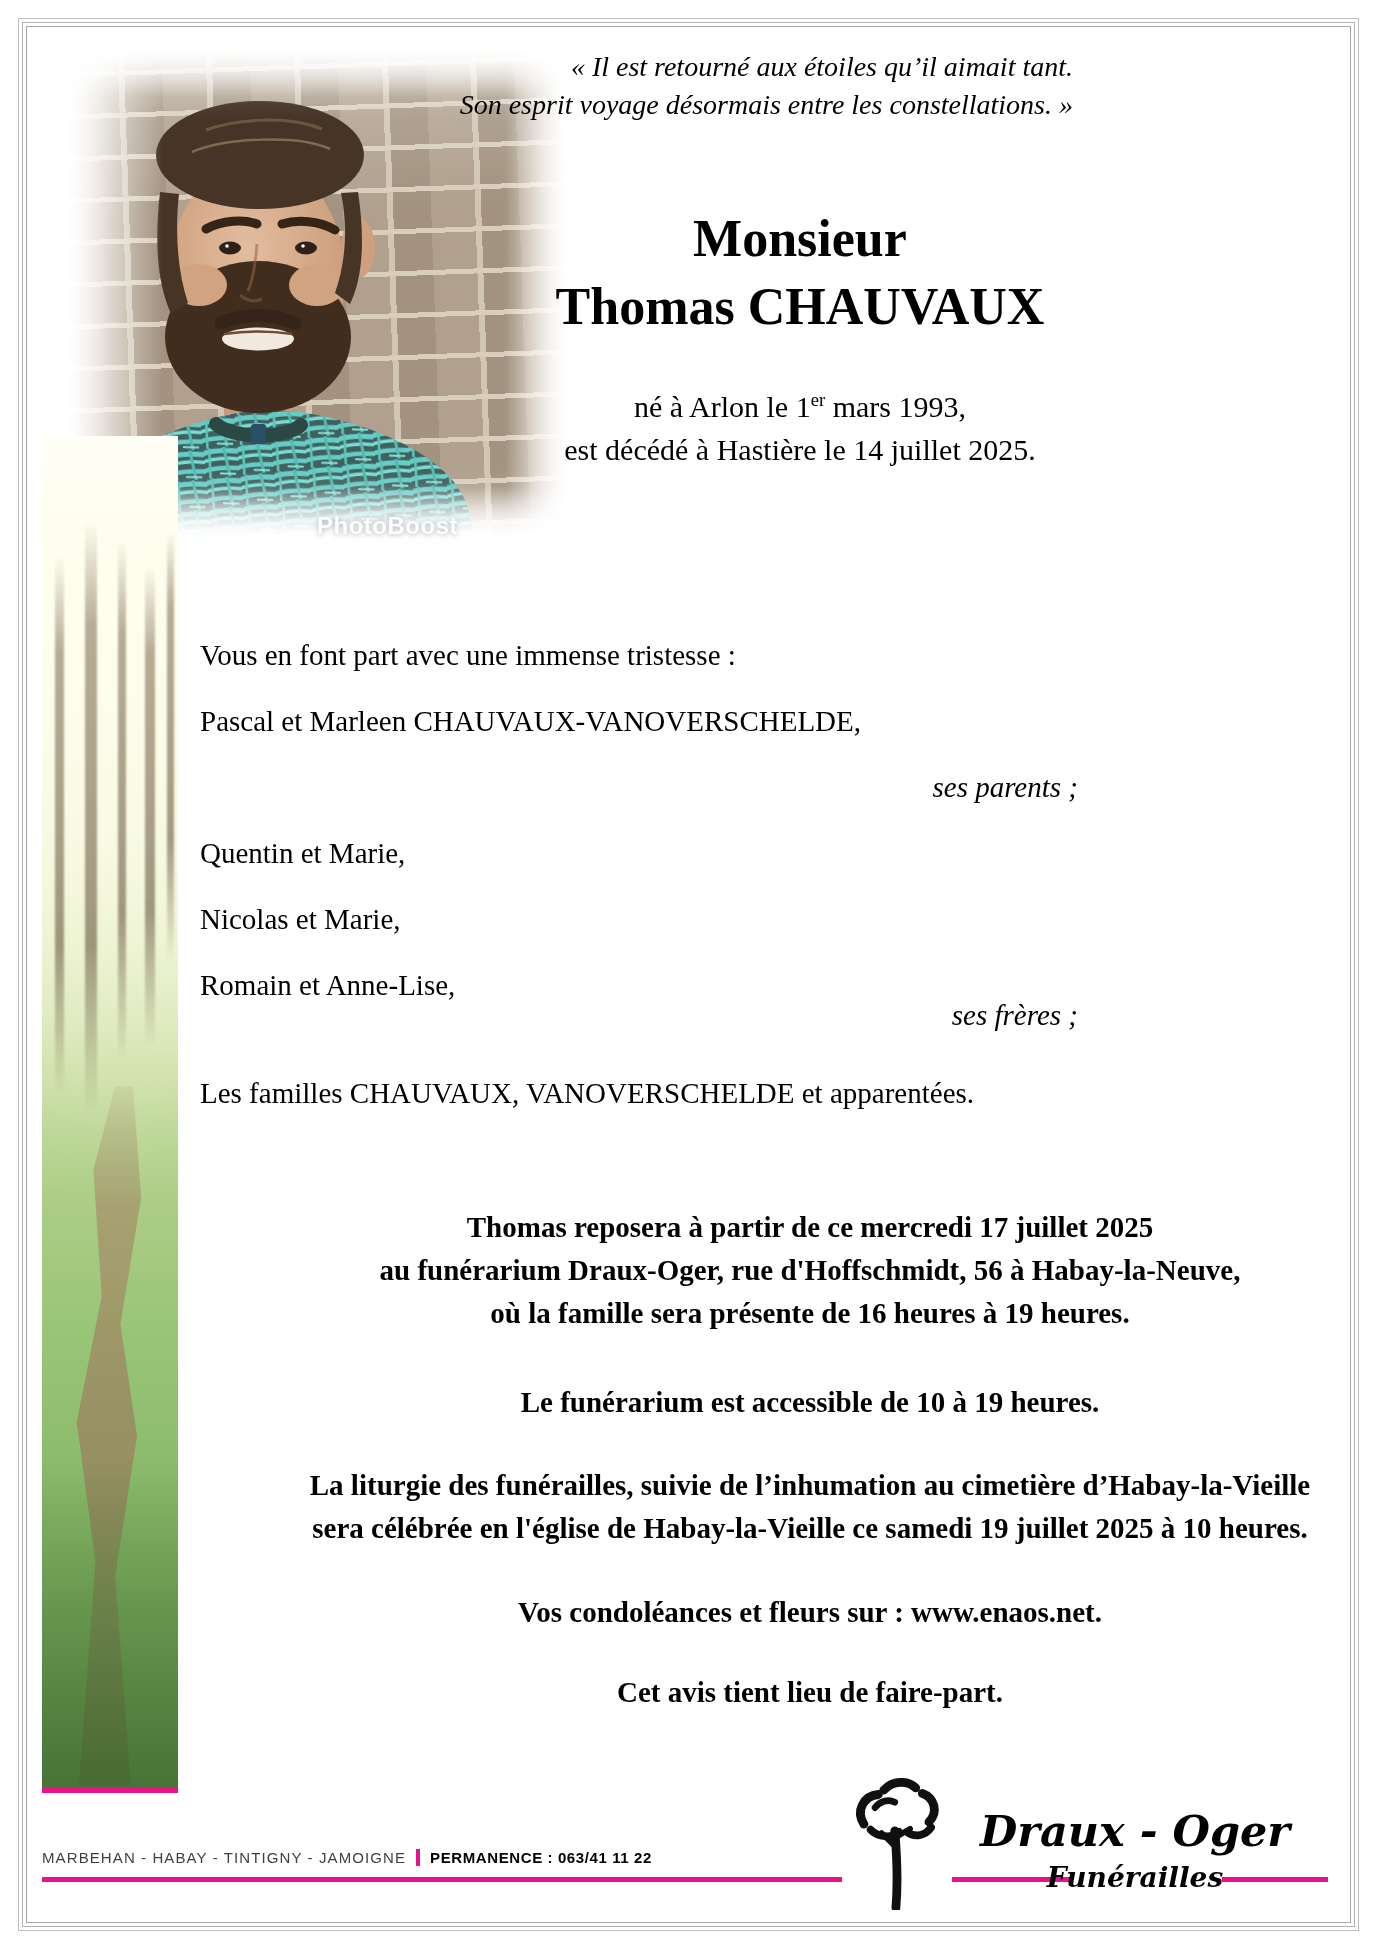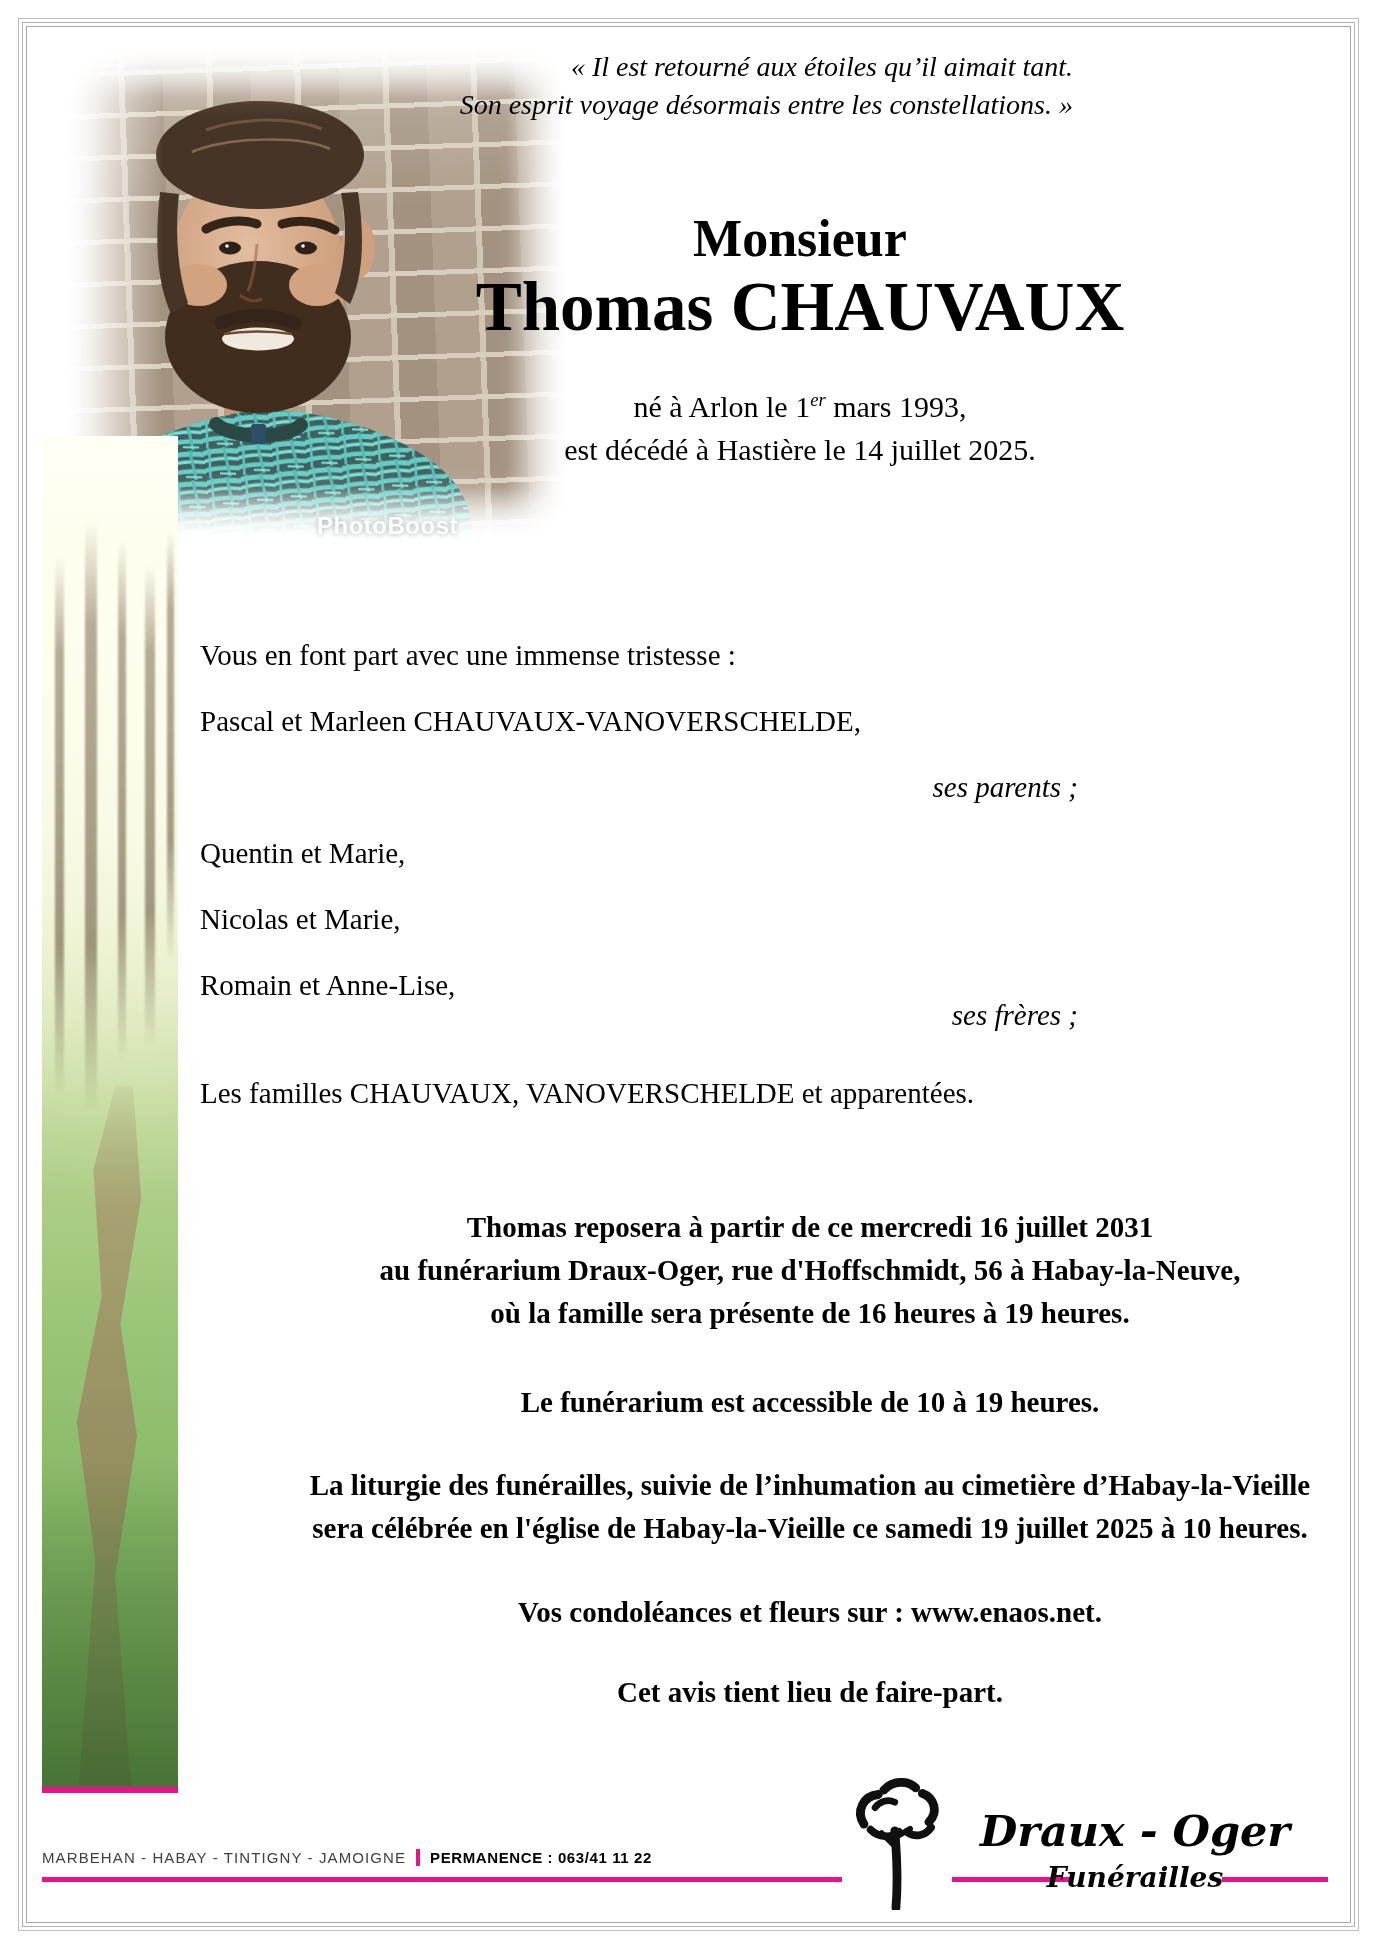--- a/index.html
+++ b/index.html
@@ -12,23 +12,23 @@
   .frame.f2 { inset:22px; border-color:#b3b3b3; }
   .frame.f3 { inset:26px; border-color:#a6a6a6; }
 
   
   .quote { position:absolute; top:48px; right:304px; width:700px; text-align:right;
            font-style:italic; font-size:28px; line-height:38px; }
 
   
   .title-block { position:absolute; left:420px; top:210px; width:760px; text-align:center; }
   .salutation { font-size:52px; font-weight:bold; line-height:58px; }
-  .name { font-size:69px; font-weight:bold; line-height:58px; margin-top:10px; }
+  .name { font-size:52px; font-weight:bold; line-height:58px; margin-top:10px; }
   .dates { margin-top:42px; font-size:30px; line-height:43px; }
-  .dates sup { font-size:0.62em; vertical-align:super;font-style:italic; }
+  .dates sup { font-size:0.62em; vertical-align:super; }
 
   
   .announce { position:absolute; left:200px; top:640px; width:878px; font-size:29px; line-height:30px; }
   .announce p { margin:0 0 36px 0; }
   .announce p.tight { margin-bottom:0; }
   .announce p.right-label { text-align:right; font-style:italic; }
   .announce p.right-label.frere { margin-bottom:48px; }
 
   
   .arrangements { position:absolute; left:250px; top:1206px; width:1120px; text-align:center; }
@@ -198,21 +198,21 @@
   <p>Pascal et Marleen CHAUVAUX-VANOVERSCHELDE,</p>
   <p class="right-label">ses parents ;</p>
   <p>Quentin et Marie,</p>
   <p>Nicolas et Marie,</p>
   <p class="tight">Romain et Anne-Lise,</p>
   <p class="right-label frere">ses frères ;</p>
   <p>Les familles CHAUVAUX, VANOVERSCHELDE et apparentées.</p>
 </div>
 
 <div class="arrangements">
-  <p>Thomas reposera à partir de ce mercredi 16 juillet 2031</p>
+  <p>Thomas reposera à partir de ce mercredi 17 juillet 2025</p>
   <p>au funérarium Draux-Oger, rue d'Hoffschmidt, 56 à Habay-la-Neuve,</p>
   <p class="mb46">où la famille sera présente de 16 heures à 19 heures.</p>
   <p class="mb40">Le funérarium est accessible de 10 à 19 heures.</p>
   <p>La liturgie des funérailles, suivie de l’inhumation au cimetière d’Habay-la-Vieille</p>
   <p class="mb41">sera célébrée en l'église de Habay-la-Vieille ce samedi 19 juillet 2025 à 10 heures.</p>
   <p class="mb37">Vos condoléances et fleurs sur : www.enaos.net.</p>
   <p>Cet avis tient lieu de faire-part.</p>
 </div>
 
 <div class="footer-line">

